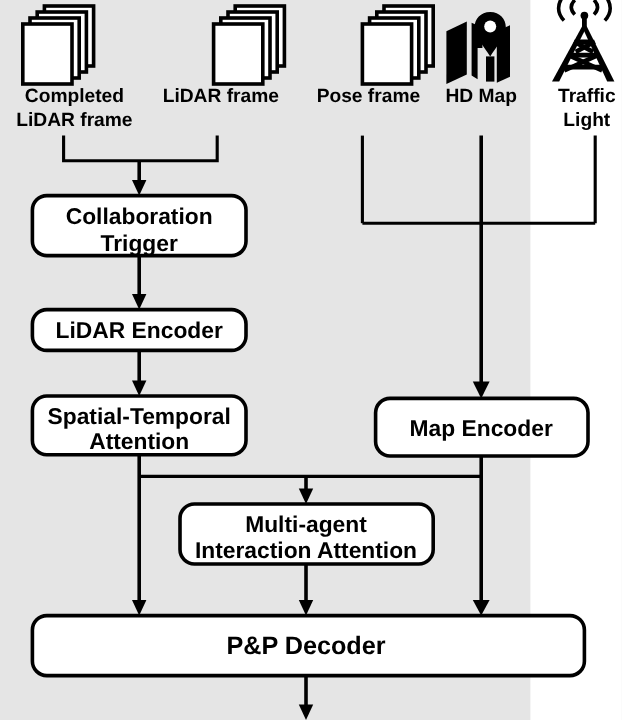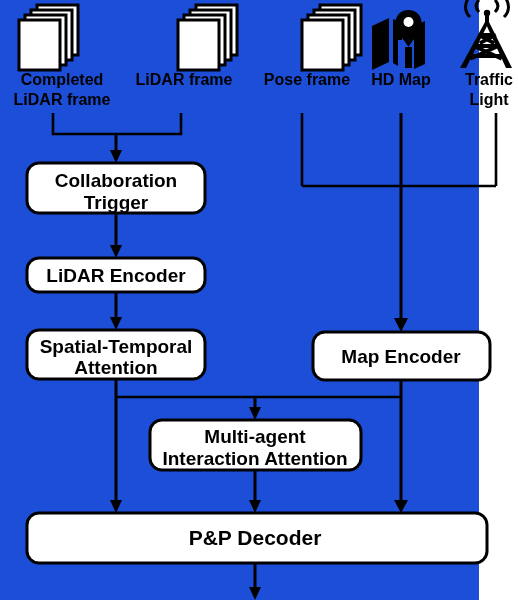--- a/index.html
+++ b/index.html
@@ -9,23 +9,23 @@
     background: #ffffff;
   }
   body {
     width: 518px;
     height: 600px;
     font-family: "Liberation Sans", sans-serif;
     overflow: hidden;
   }
   #diagram-root {
     position: relative;
-    width: 479px;
+    width: 442px;
     height: 600px;
-    background: #1d4ed8;
+    background: #e5e5e5;
   }
   svg.layer {
     position: absolute;
     top: 0;
     left: 0;
     width: 518px;
     height: 600px;
   }
   .node-label {
     font-family: "Liberation Sans", sans-serif;

